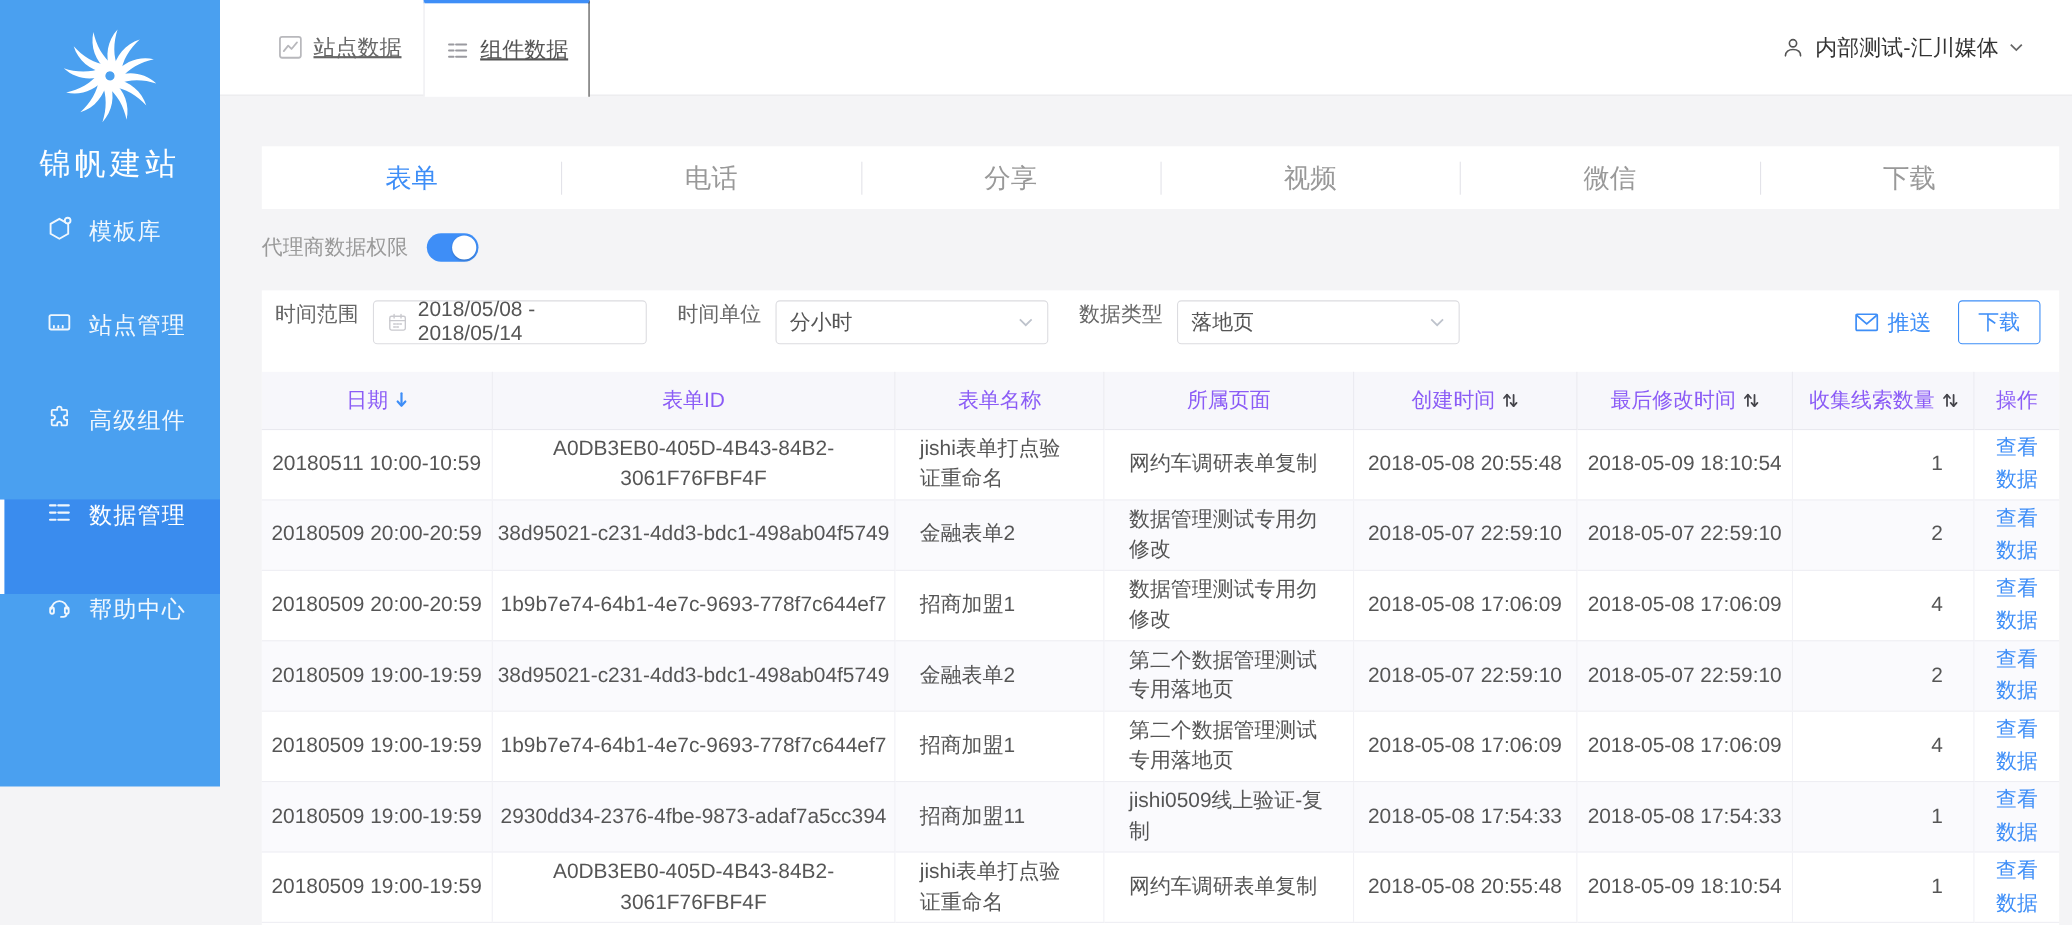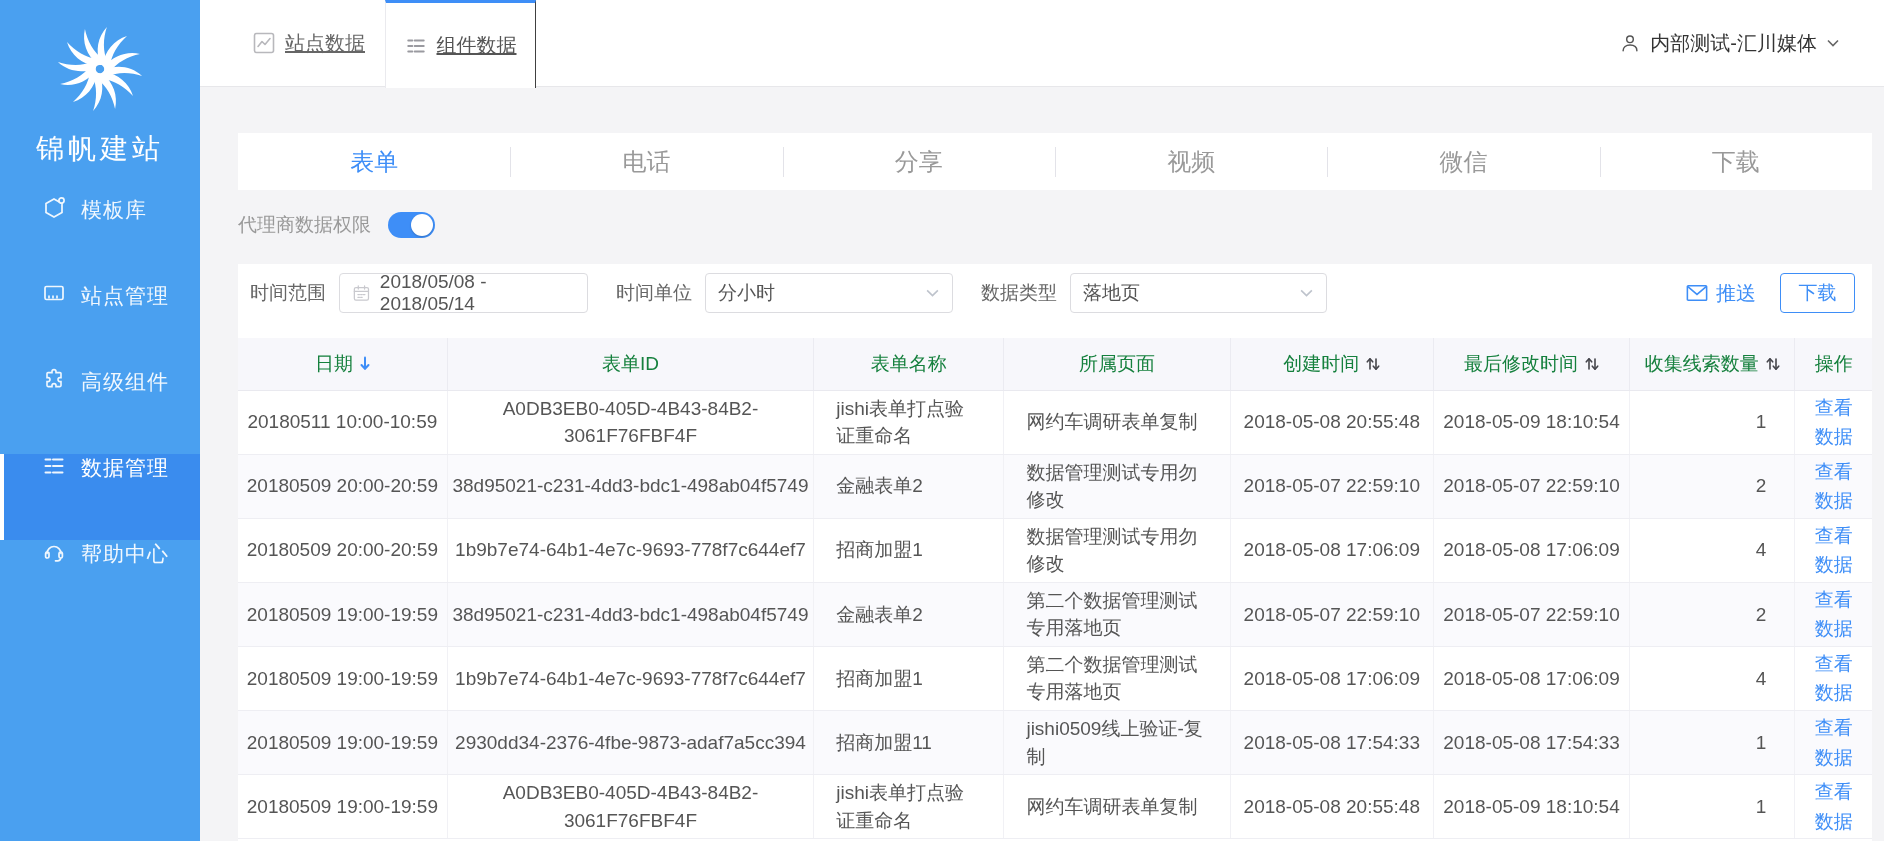--- a/index.html
+++ b/index.html
@@ -3,21 +3,21 @@
 <meta charset="utf-8">
 <style>
   * { margin:0; padding:0; box-sizing:border-box; }
   html,body { width:1884px; height:841px; overflow:hidden; }
   body {
     font-family:"Liberation Sans","DejaVu Sans",sans-serif;
     display:flex; background:#F4F4F6; color:#555;
   }
 
   
-  .sidebar { width:200px; height:841px; background:#4AA0F0; flex:0 0 200px; display:flex; flex-direction:column; }
+  .sidebar { width:200px; height:715px; background:#4AA0F0; flex:0 0 200px; display:flex; flex-direction:column; }
   .logo-wrap { display:flex; justify-content:center; margin-top:26px; }
   .app-title { text-align:center; color:#fff; font-size:28px; letter-spacing:4px; margin-top:18px; }
   .side-menu { margin-top:28px; display:flex; flex-direction:column; }
   .side-item { height:86px; display:flex; align-items:flex-start; padding-left:42px; cursor:pointer; }
   .side-item .s-icon { width:24px; height:24px; flex:0 0 24px; opacity:.92; }
   .side-item .s-label { color:rgba(255,255,255,.92); font-size:21px; margin-left:15px; letter-spacing:1px; }
   .side-item.active { background:#3A8CEE; box-shadow:inset 4px 0 0 #FFFFFF; }
   .side-item.active .s-label { color:#fff; }
 
   
@@ -45,34 +45,34 @@
   .subtab.active { color:#3E8EF7; }
 
   
   .perm-row { display:flex; align-items:center; margin:15px 0 19px 0; height:40px; }
   .perm-label { font-size:19px; color:#999; }
   .switch { width:47px; height:26px; border-radius:13px; background:#3E8EF7; position:relative; margin-left:17px; cursor:pointer; }
   .switch .knob { position:absolute; right:2px; top:2px; width:22px; height:22px; border-radius:50%; background:#fff; box-shadow:0 1px 2px rgba(0,0,0,.2); }
 
   
   .big-card { padding-top:9px; min-height:590px; }
-  .filter-row { display:flex; align-items:center; height:40px; padding:0 14px 0 12px; }
+  .filter-row { display:flex; height:40px; padding:0 14px 0 12px; }
   .f-label { font-size:19px; color:#666; margin-right:13px; white-space:nowrap; }
   .f-box { height:40px; border:1px solid #DCDCE0; border-radius:4px; background:#fff; display:flex; align-items:center; font-size:19px; color:#555; }
   .date-box { width:249px; padding:0 12px; gap:9px; cursor:pointer; }
   .select-box { width:248px; padding:0 12px; justify-content:space-between; cursor:pointer; margin-right:28px; }
   .select-box.wide { width:257px; }
   .ml28 { margin-left:28px; }
   .push-btn { margin-left:auto; display:flex; align-items:center; gap:8px; color:#3E8EF7; font-size:20px; cursor:pointer; }
   .dl-btn { margin-left:24px; margin-right:3px; width:75px; height:40px; border:1px solid #3E8EF7; border-radius:4px; background:#fff; color:#3E8EF7; font-size:19px; display:flex; align-items:center; justify-content:center; cursor:pointer; }
 
   table { margin-top:25px; width:100%; border-collapse:collapse; table-layout:fixed; font-size:19px; }
   col.c0{width:209px} col.c1{width:366px} col.c2{width:190px} col.c3{width:226px}
   col.c4{width:203px} col.c5{width:196px} col.c6{width:165px} col.c7{width:77px}
-  thead th { background:#F7F7FB; height:52px; font-weight:normal; color:#15803d; border-bottom:1px solid #E9E9EF; }
+  thead th { background:#F7F7FB; height:52px; font-weight:normal; color:#8b5cf6; border-bottom:1px solid #E9E9EF; }
   thead th + th { border-left:1px solid #EBEBF1; }
   .th-inner { display:inline-flex; align-items:center; gap:7px; }
   tbody td { height:63px; border-bottom:1px solid #EEEEF3; color:#555; vertical-align:middle; line-height:1.45; }
   tbody td + td { border-left:1px solid #F1F1F5; }
   tbody tr.alt td { background:#FAFAFD; }
   .c-center { text-align:center; }
   .c-left { text-align:left; padding:4px 22px; }
   .c-right { text-align:right; padding-right:28px; }
   .view-link { color:#3E8EF7; display:inline-block; width:42px; text-align:center; line-height:1.55; cursor:pointer; text-decoration:none; }
   td.action-cell { text-align:center; }

